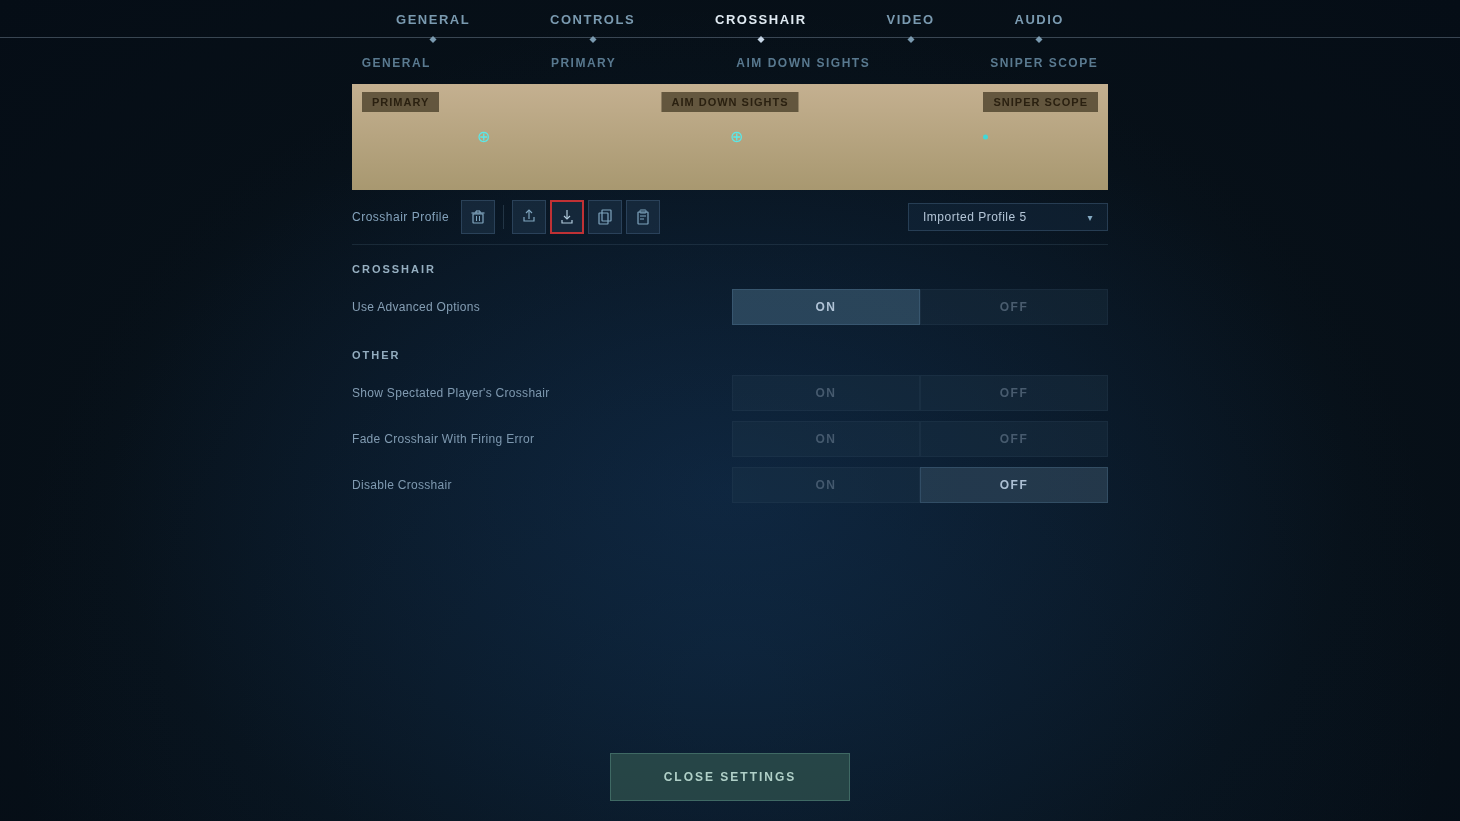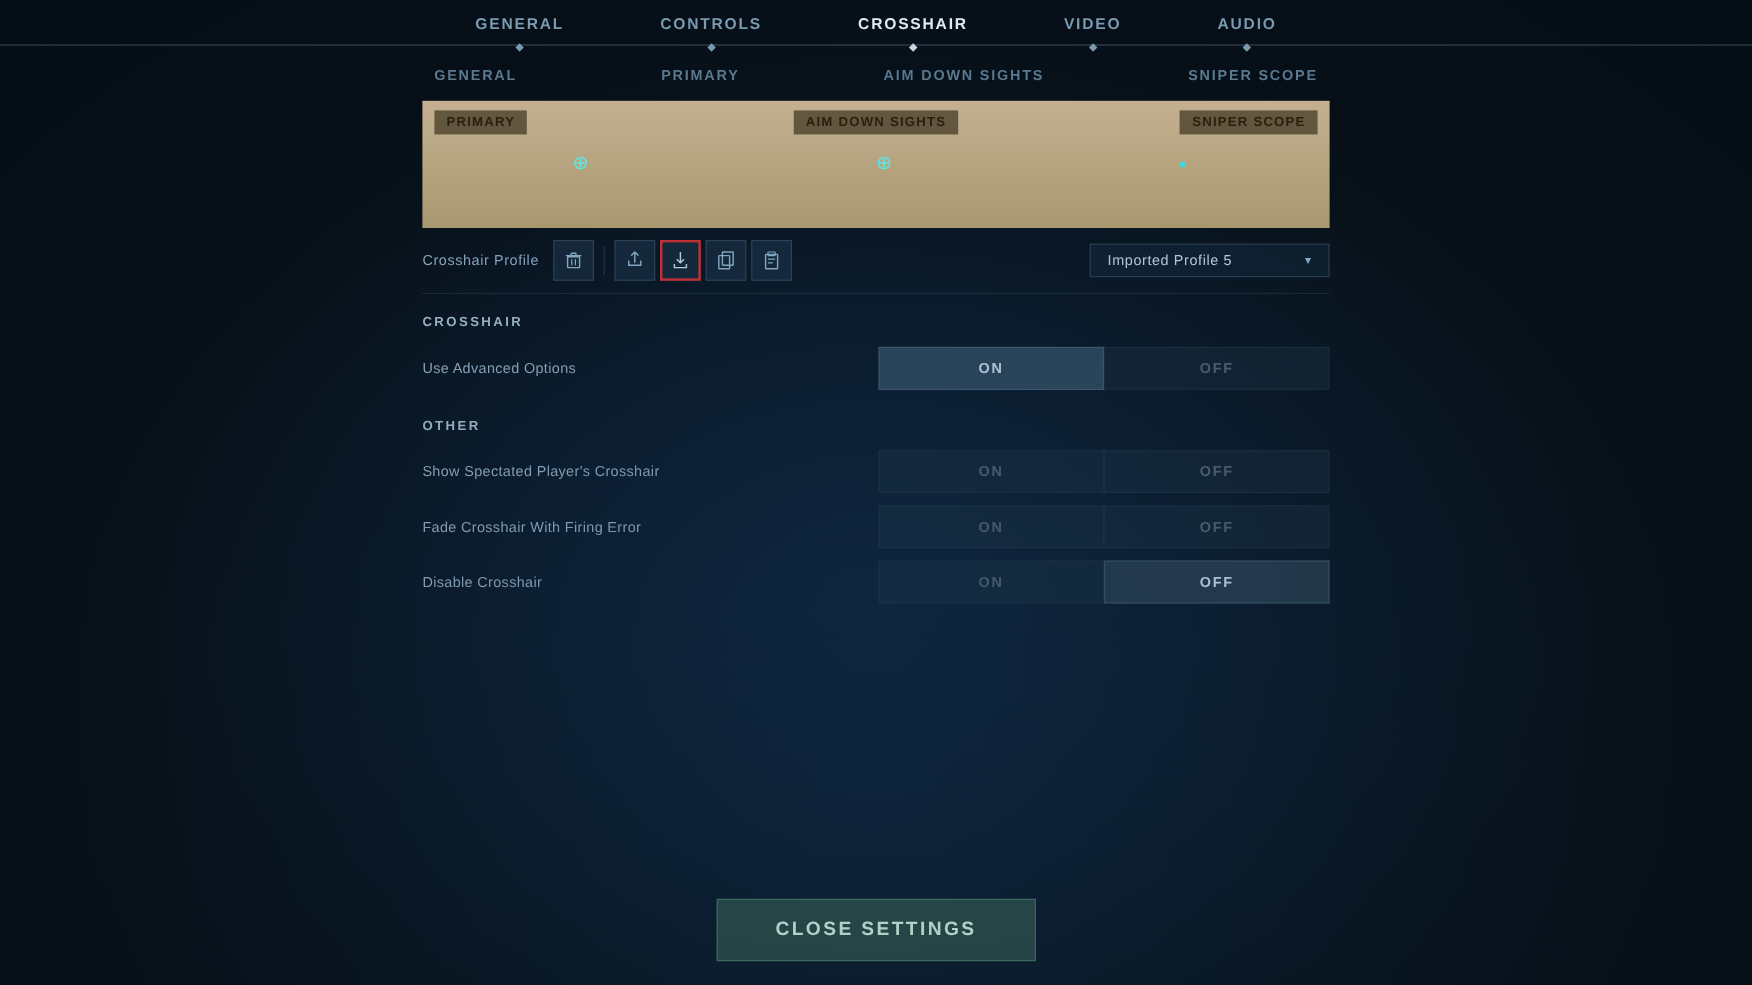--- a/index.html
+++ b/index.html
@@ -259,21 +259,21 @@
       bottom: 20px;
       left: 50%;
       transform: translateX(-50%);
     }
 
     .close-settings-btn {
       padding: 16px 48px;
       background: rgba(50,85,80,0.7);
       border: 1px solid rgba(80,130,120,0.6);
       color: #b0d0c8;
-      font-size: 16px;
+      font-size: 12px;
       font-weight: 700;
       letter-spacing: 2px;
       cursor: pointer;
       text-transform: uppercase;
       min-width: 240px;
       text-align: center;
     }
 
     
     .icon-svg {

